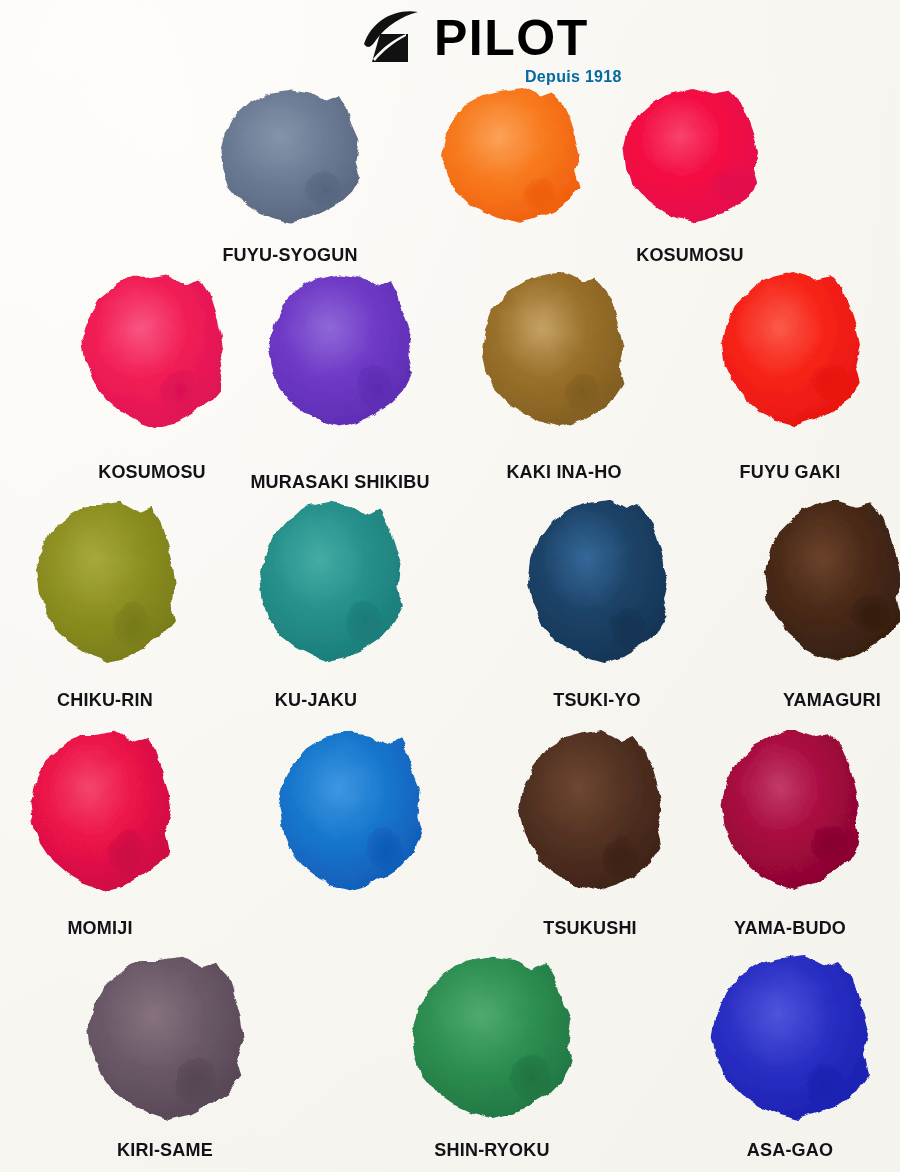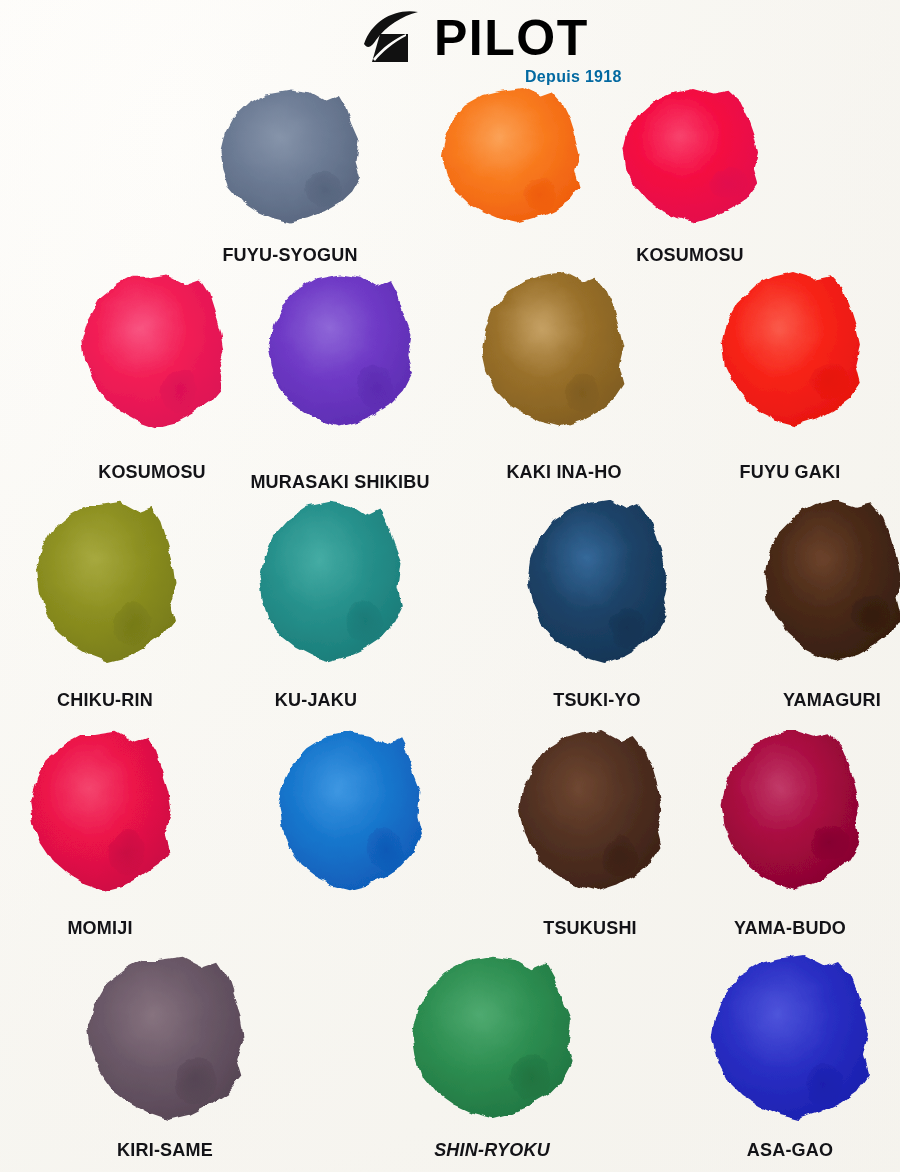--- a/index.html
+++ b/index.html
@@ -511,21 +511,21 @@
             <feTurbulence type="fractalNoise" baseFrequency="0.07 0.09" numOctaves="3" seed="115" result="n"></feTurbulence>
             <feDisplacementMap in="SourceGraphic" in2="n" scale="5" xChannelSelector="R" yChannelSelector="G"></feDisplacementMap>
           </filter>
         </defs>
         <g filter="url(#f16)">
           <polygon points="50,1 64,3 74,9 83,5 88,14 92,26 97,38 95,52 98,63 92,74 84,82 74,88 62,93 50,96 38,93 27,88 17,81 9,71 5,59 3,46 6,33 12,21 22,11 34,4" fill="url(#g16)"></polygon>
           <ellipse cx="73" cy="72" rx="12" ry="13" fill="url(#p16)" transform="rotate(-18 73 72)"></ellipse>
         </g>
       </svg>
     </div>
-    <div class="swatch-label" style="left: 342px; top: 1140px; width: 300px; font-style: italic;">SHIN-RYOKU</div>
+    <div class="swatch-label" style="left: 342px; top: 1140px; width: 300px;">SHIN-RYOKU</div>
     <div class="swatch-cell" style="left: 706px; top: 955px; width: 168px; height: 170px;">
       <svg class="swatch-blot" viewBox="0 0 100 100" preserveAspectRatio="none">
         <defs>
           <radialGradient id="g17" cx="42%" cy="36%" r="72%">
             <stop offset="0%" stop-color="#4f55db"></stop>
             <stop offset="45%" stop-color="#2a2fc4"></stop>
             <stop offset="100%" stop-color="#1a1fae"></stop>
           </radialGradient>
           <radialGradient id="p17" cx="50%" cy="50%" r="60%">
             <stop offset="0%" stop-color="#1a1fae"></stop>

